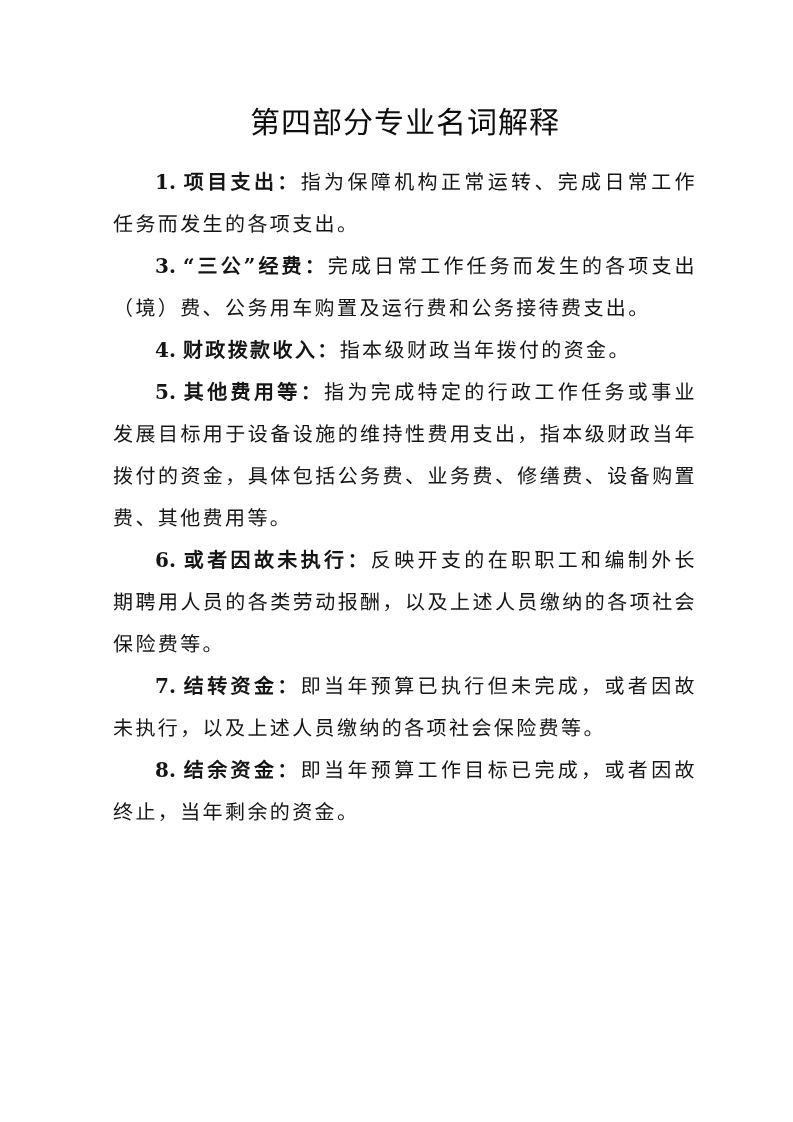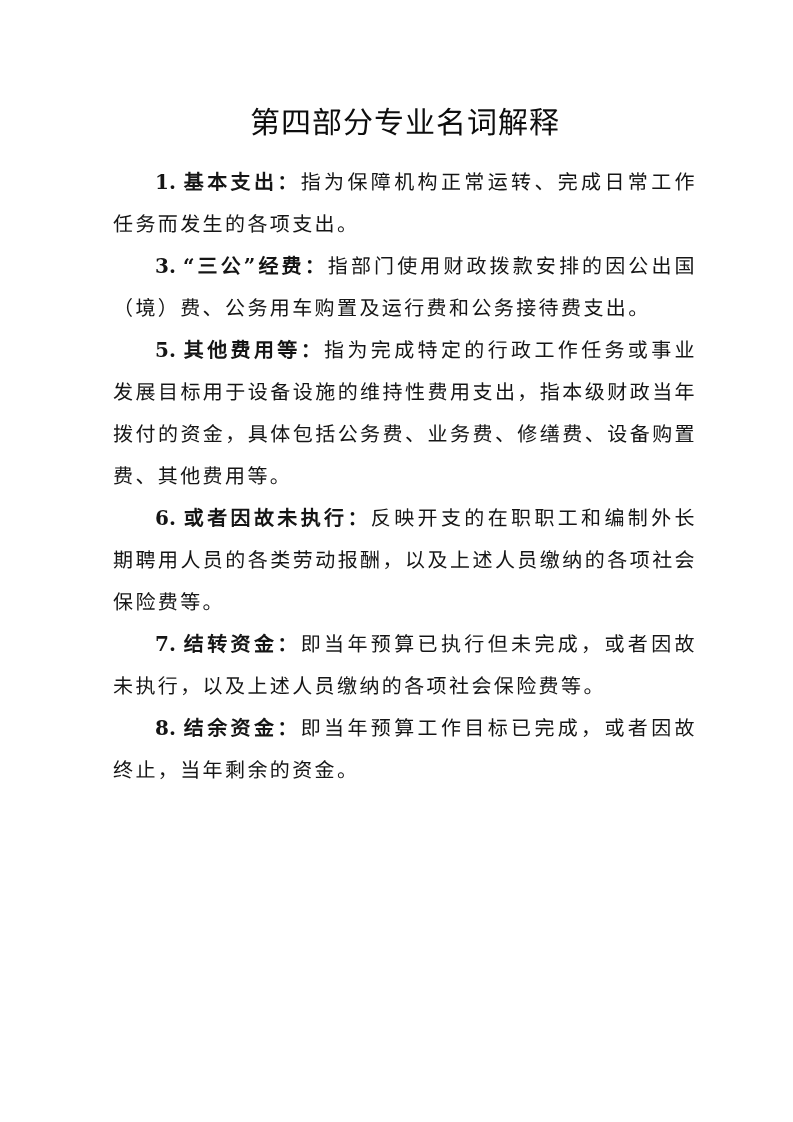--- a/index.html
+++ b/index.html
@@ -53,25 +53,26 @@
     font-weight: bold;
   }
 </style>
 </head>
 <body>
 
 <div class="page">
   <h1 class="doc-title">第四部分专业名词解释</h1>
 
   <div class="terms-list">
-  <p class="para"><span class="num">1.</span><span class="term">基本支出：</span><span class="def">指为保障机构正常运转、完成日常工作任务而发生的各项支出。</span></p>
+  <p class="para"><span class="num">1.</span><span class="term">项目支出：</span><span class="def">指为保障机构正常运转、完成日常工作任务而发生的各项支出。</span></p>
 
 
-  <p class="para"><span class="num">3.</span><span class="term">“三公”经费：</span><span class="def">指部门使用财政拨款安排的因公出国（境）费、公务用车购置及运行费和公务接待费支出。</span></p>
+  <p class="para"><span class="num">3.</span><span class="term">“三公”经费：</span><span class="def">完成日常工作任务而发生的各项支出（境）费、公务用车购置及运行费和公务接待费支出。</span></p>
 
+  <p class="para"><span class="num">4.</span><span class="term">财政拨款收入：</span><span class="def">指本级财政当年拨付的资金。</span></p>
 
   <p class="para"><span class="num">5.</span><span class="term">其他费用等：</span><span class="def">指为完成特定的行政工作任务或事业发展目标用于设备设施的维持性费用支出，指本级财政当年拨付的资金，具体包括公务费、业务费、修缮费、设备购置费、其他费用等。</span></p>
 
   <p class="para"><span class="num">6.</span><span class="term">或者因故未执行：</span><span class="def">反映开支的在职职工和编制外长期聘用人员的各类劳动报酬，以及上述人员缴纳的各项社会保险费等。</span></p>
 
   <p class="para"><span class="num">7.</span><span class="term">结转资金：</span><span class="def">即当年预算已执行但未完成，或者因故未执行，以及上述人员缴纳的各项社会保险费等。</span></p>
 
   <p class="para"><span class="num">8.</span><span class="term">结余资金：</span><span class="def">即当年预算工作目标已完成，或者因故终止，当年剩余的资金。</span></p>
 </div>
 </div>

